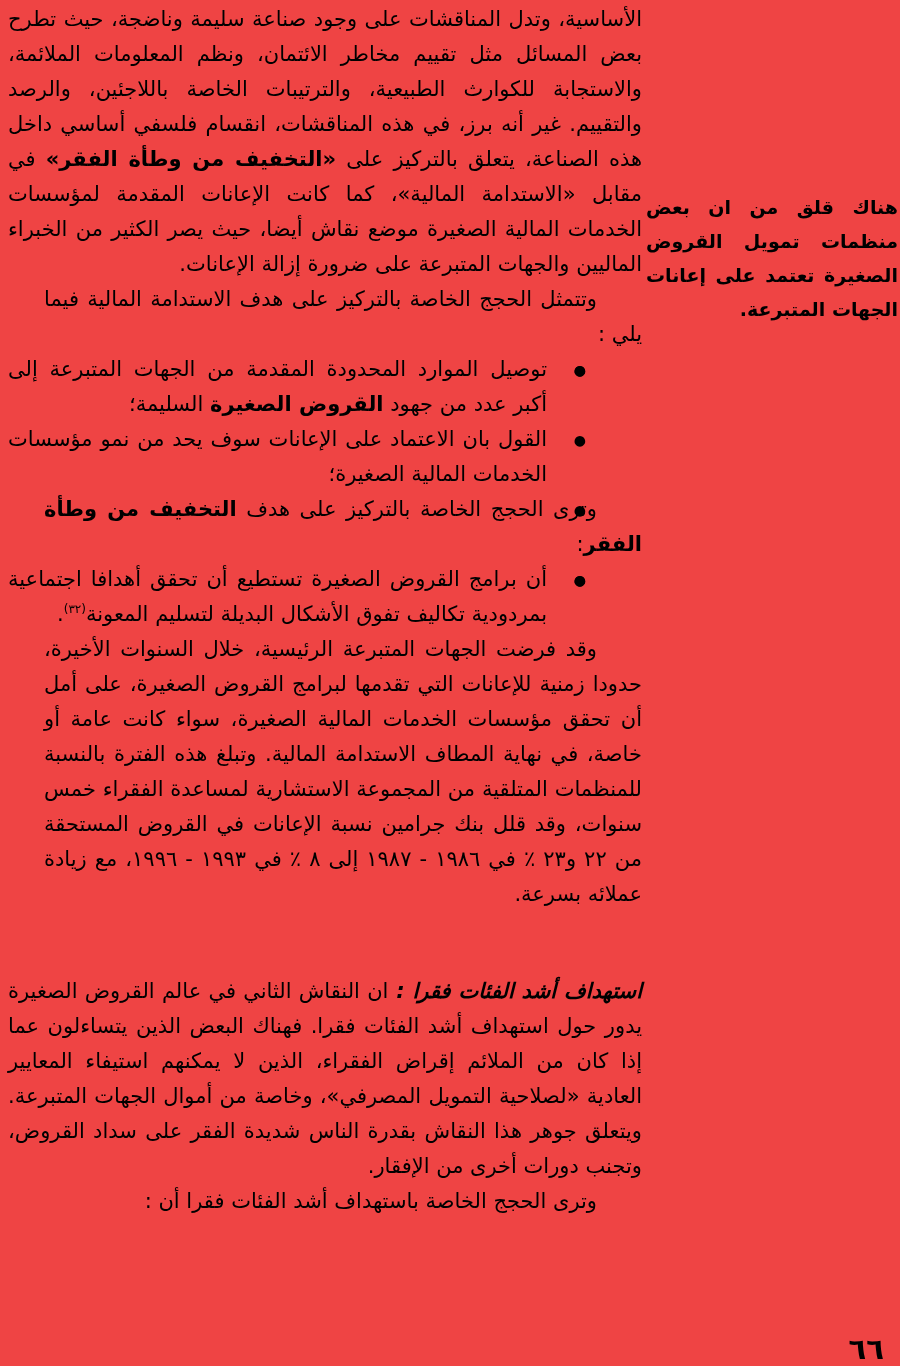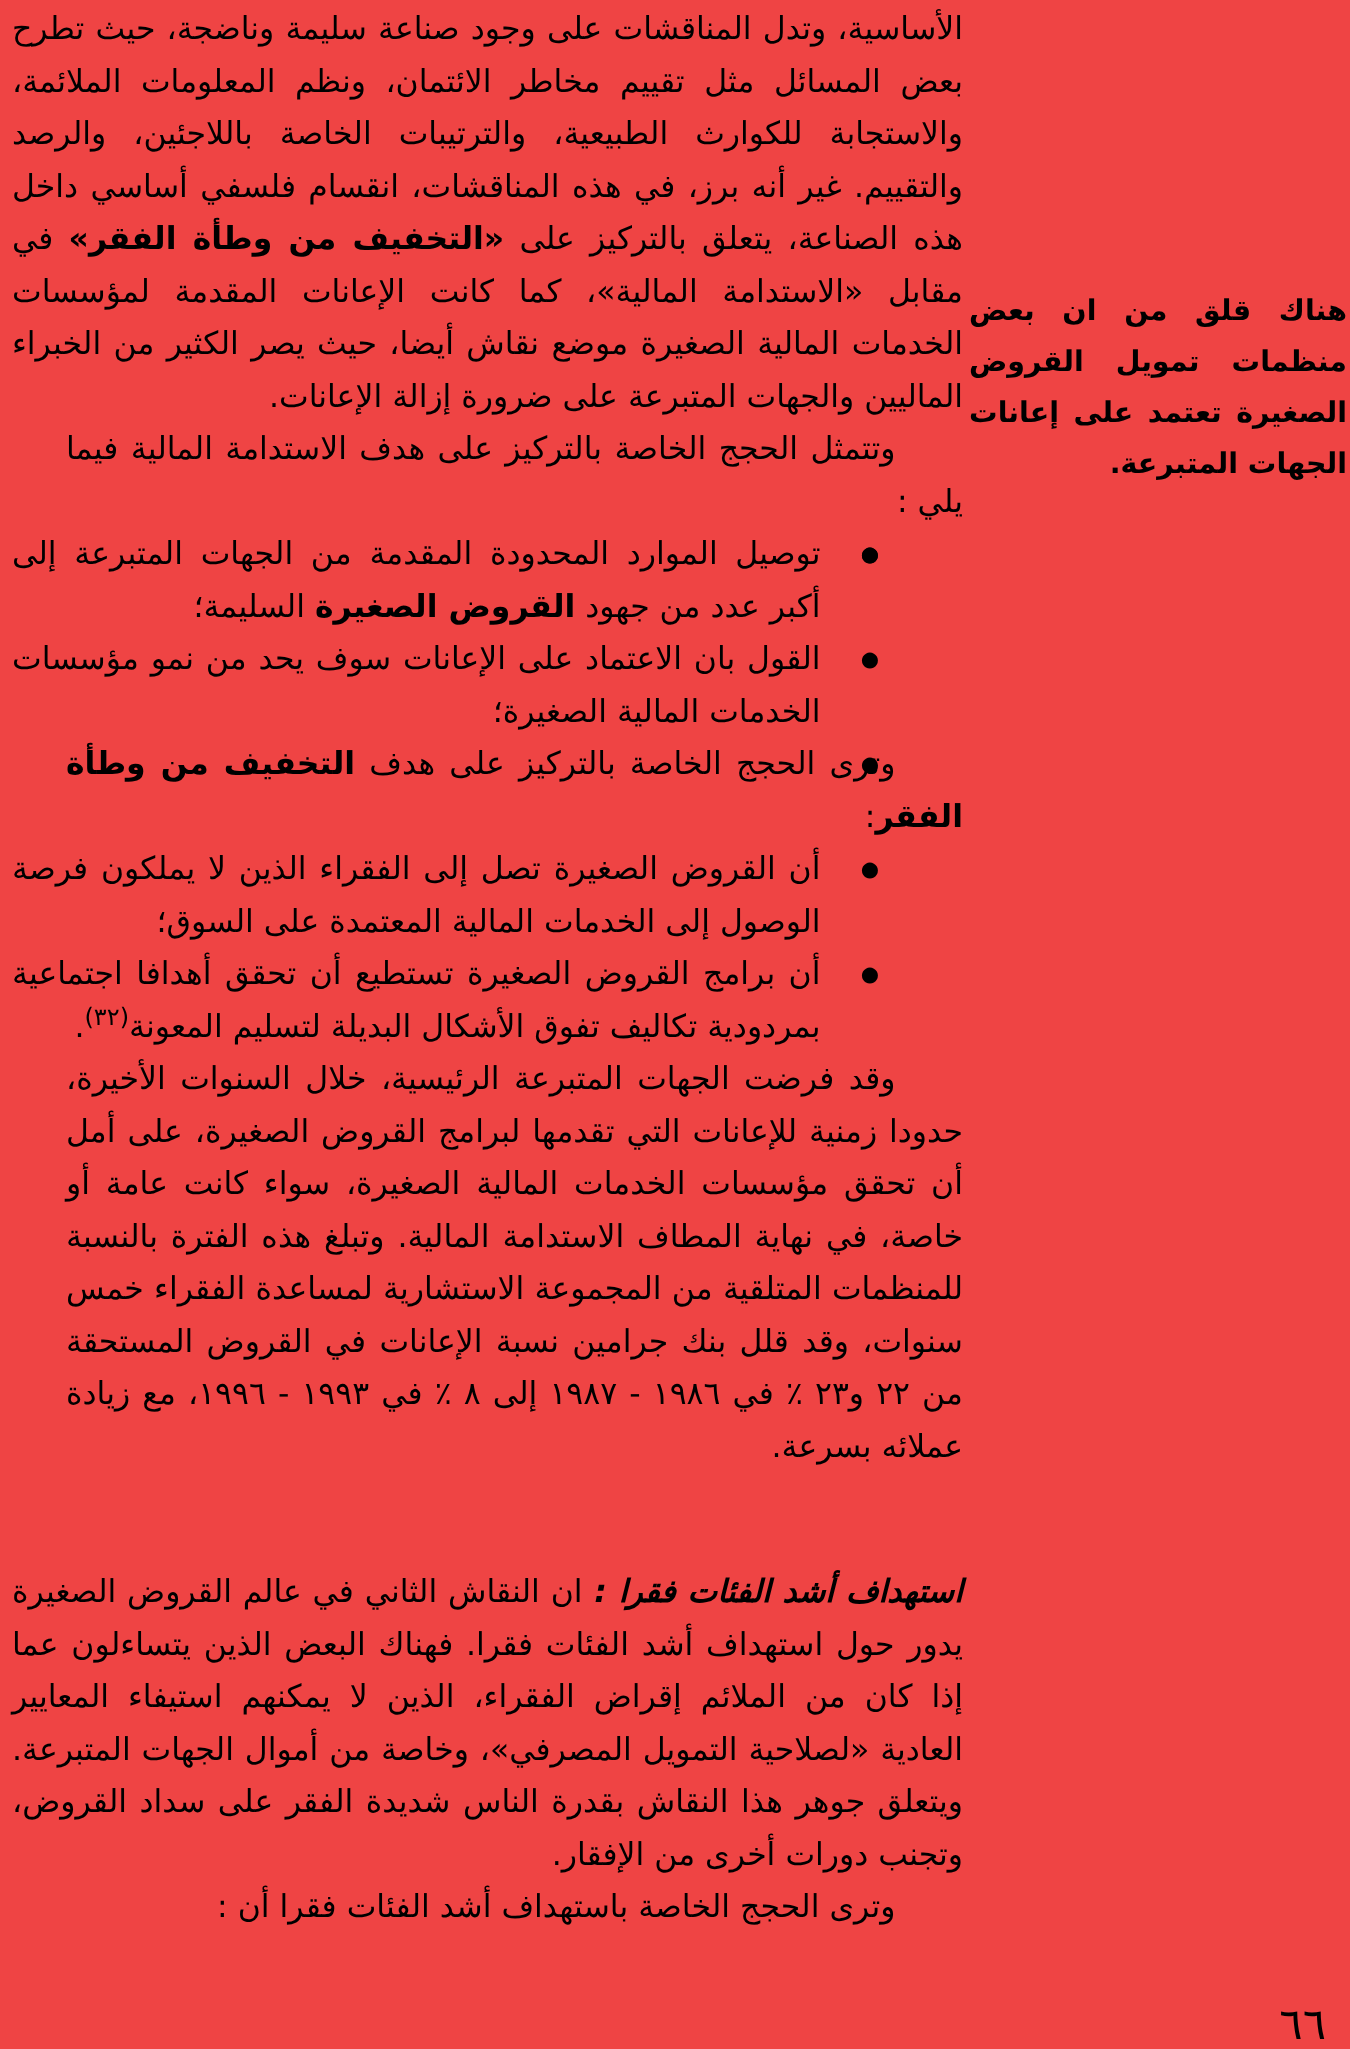--- a/index.html
+++ b/index.html
@@ -24,45 +24,45 @@
   .bullet-item {
     position:relative; margin:0; padding:0 95px 0 0;
   }
   .bullet-dot {
     position:absolute; right:56px; top:1px;
     font-size:14px; line-height:35px;
   }
   .run.n  { font-weight:normal; }
   .run.b  { font-weight:bold; }
   .run.bi { font-weight:bold; font-style:italic; }
-  .run.sup{ vertical-align:super; font-size:16px; line-height:0; }
+  .run.sup{ vertical-align:super; font-size:12px; line-height:0; }
   .margin-note {
     position:absolute; top:190px; left:646px; width:252px;
     font-size:19px; line-height:34px;
     font-weight:bold; 
     text-align:justify;
   }
   .page-number {
     position:absolute; bottom:2px; right:16px;
-    font-size:29px; font-weight:normal; line-height:1;
+    font-size:29px; font-weight:bold; line-height:1;
   }
 </style>
 </head>
 <body>
 
 <div class="page">
   <div class="body-column">
       <p class="para"><span class="run n">الأساسية، وتدل المناقشات على وجود صناعة سليمة وناضجة، حيث تطرح بعض المسائل مثل تقييم مخاطر الائتمان، ونظم المعلومات الملائمة، والاستجابة للكوارث الطبيعية، والترتيبات الخاصة باللاجئين، والرصد والتقييم. غير أنه برز، في هذه المناقشات، انقسام فلسفي أساسي داخل هذه الصناعة، يتعلق بالتركيز على </span><span class="run b">«التخفيف من وطأة الفقر»</span><span class="run n"> في مقابل «الاستدامة المالية»، كما كانت الإعانات المقدمة لمؤسسات الخدمات المالية الصغيرة موضع نقاش أيضا، حيث يصر الكثير من الخبراء الماليين والجهات المتبرعة على ضرورة إزالة الإعانات.</span></p>
       <p class="para indent"><span class="run n">وتتمثل الحجج الخاصة بالتركيز على هدف الاستدامة المالية فيما يلي :</span></p>
       <div class="bullet-item"><span class="bullet-dot">●</span></div>
       <div class="bullet-item"><span class="bullet-dot">●</span><span class="run n">توصيل الموارد المحدودة المقدمة من الجهات المتبرعة إلى أكبر عدد من جهود </span><span class="run b">القروض الصغيرة</span><span class="run n"> السليمة؛</span></div>
       <div class="bullet-item"><span class="bullet-dot">●</span><span class="run n">القول بان الاعتماد على الإعانات سوف يحد من نمو مؤسسات الخدمات المالية الصغيرة؛</span></div>
       <div class="bullet-item"><span class="bullet-dot">●</span></div>
       <p class="para indent"><span class="run n">وترى الحجج الخاصة بالتركيز على هدف </span><span class="run b">التخفيف من وطأة الفقر</span><span class="run n">:</span></p>
-      <div class="bullet-item"><span class="bullet-dot">●</span><span class="run n">أن القروض الصغيرة تصل إلى الفقراء الذين لا يملكون فرصة الوصول إلى الخدمات المالية المعتمدة على السوق؛</span></div>
+      <div class="bullet-item"><span class="bullet-dot">●</span></div>
       <div class="bullet-item"><span class="bullet-dot">●</span><span class="run n">أن برامج القروض الصغيرة تستطيع أن تحقق أهدافا اجتماعية بمردودية تكاليف تفوق الأشكال البديلة لتسليم المعونة</span><span class="run sup">(٣٢)</span><span class="run n">.</span></div>
       <p class="para indent"><span class="run n">وقد فرضت الجهات المتبرعة الرئيسية، خلال السنوات الأخيرة، حدودا زمنية للإعانات التي تقدمها لبرامج القروض الصغيرة، على أمل أن تحقق مؤسسات الخدمات المالية الصغيرة، سواء كانت عامة أو خاصة، في نهاية المطاف الاستدامة المالية. وتبلغ هذه الفترة بالنسبة للمنظمات المتلقية من المجموعة الاستشارية لمساعدة الفقراء خمس سنوات، وقد قلل بنك جرامين نسبة الإعانات في القروض المستحقة من ٢٢ و٢٣ ٪ في ١٩٨٦ - ١٩٨٧ إلى ٨ ٪ في ١٩٩٣ - ١٩٩٦، مع زيادة عملائه بسرعة.</span></p>
       <p class="para section-gap"><span class="run bi">استهداف أشد الفئات فقرا : </span><span class="run n">ان النقاش الثاني في عالم القروض الصغيرة يدور حول استهداف أشد الفئات فقرا. فهناك البعض الذين يتساءلون عما إذا كان من الملائم إقراض الفقراء، الذين لا يمكنهم استيفاء المعايير العادية «لصلاحية التمويل المصرفي»، وخاصة من أموال الجهات المتبرعة. ويتعلق جوهر هذا النقاش بقدرة الناس شديدة الفقر على سداد القروض، وتجنب دورات أخرى من الإفقار.</span></p>
       <p class="para indent"><span class="run n">وترى الحجج الخاصة باستهداف أشد الفئات فقرا أن :</span></p>
     </div>
 
   <div class="margin-note">هناك قلق من ان بعض منظمات تمويل القروض الصغيرة تعتمد على إعانات الجهات المتبرعة.</div>
 
   <div class="page-number">٦٦</div>
 </div>

